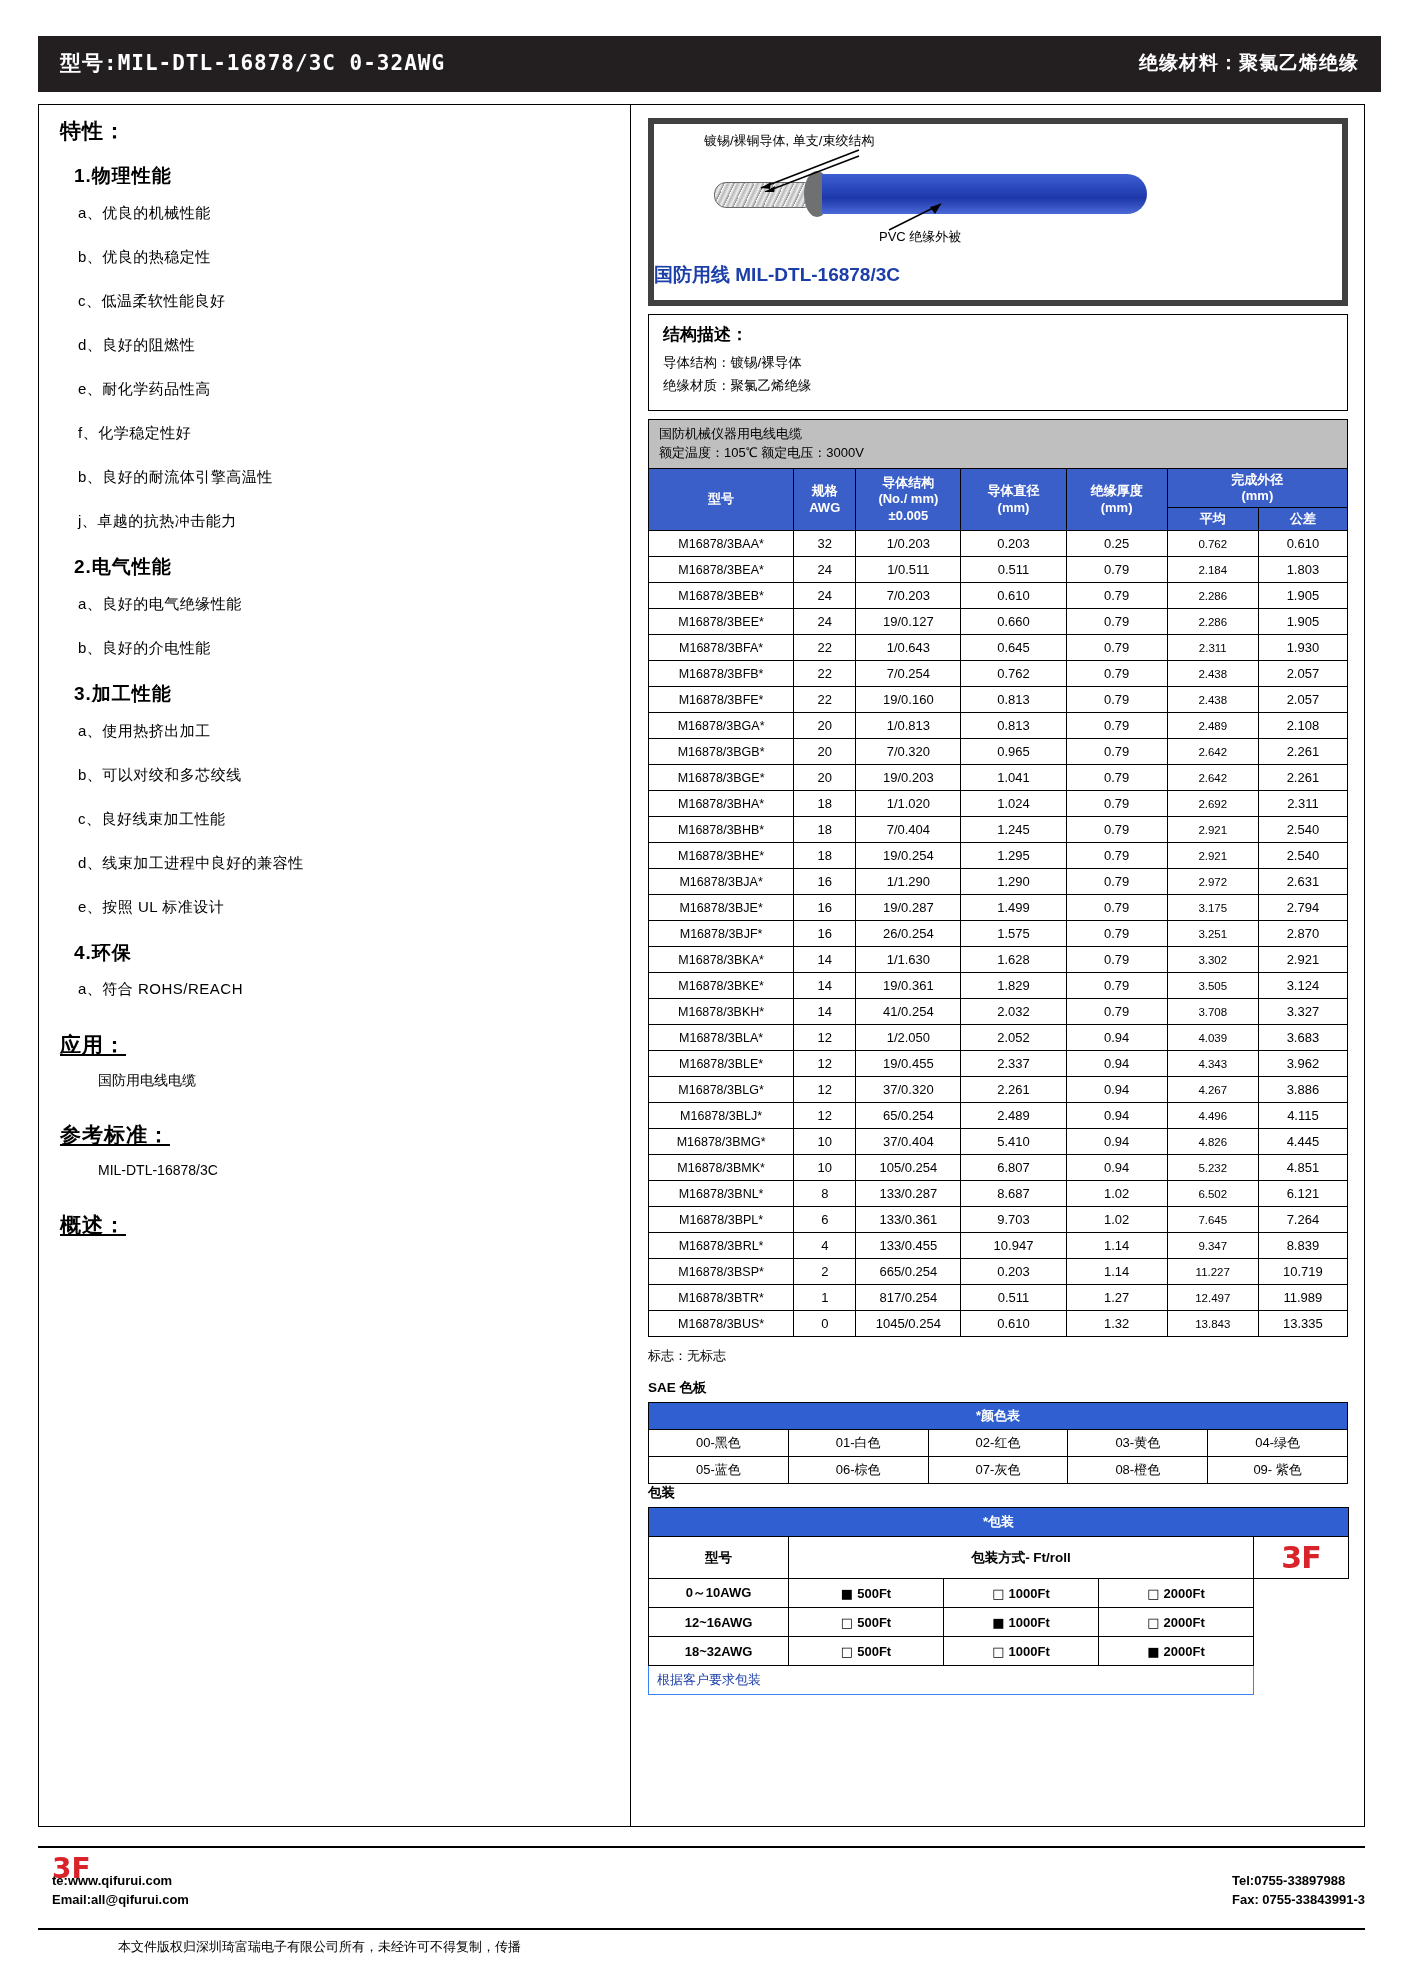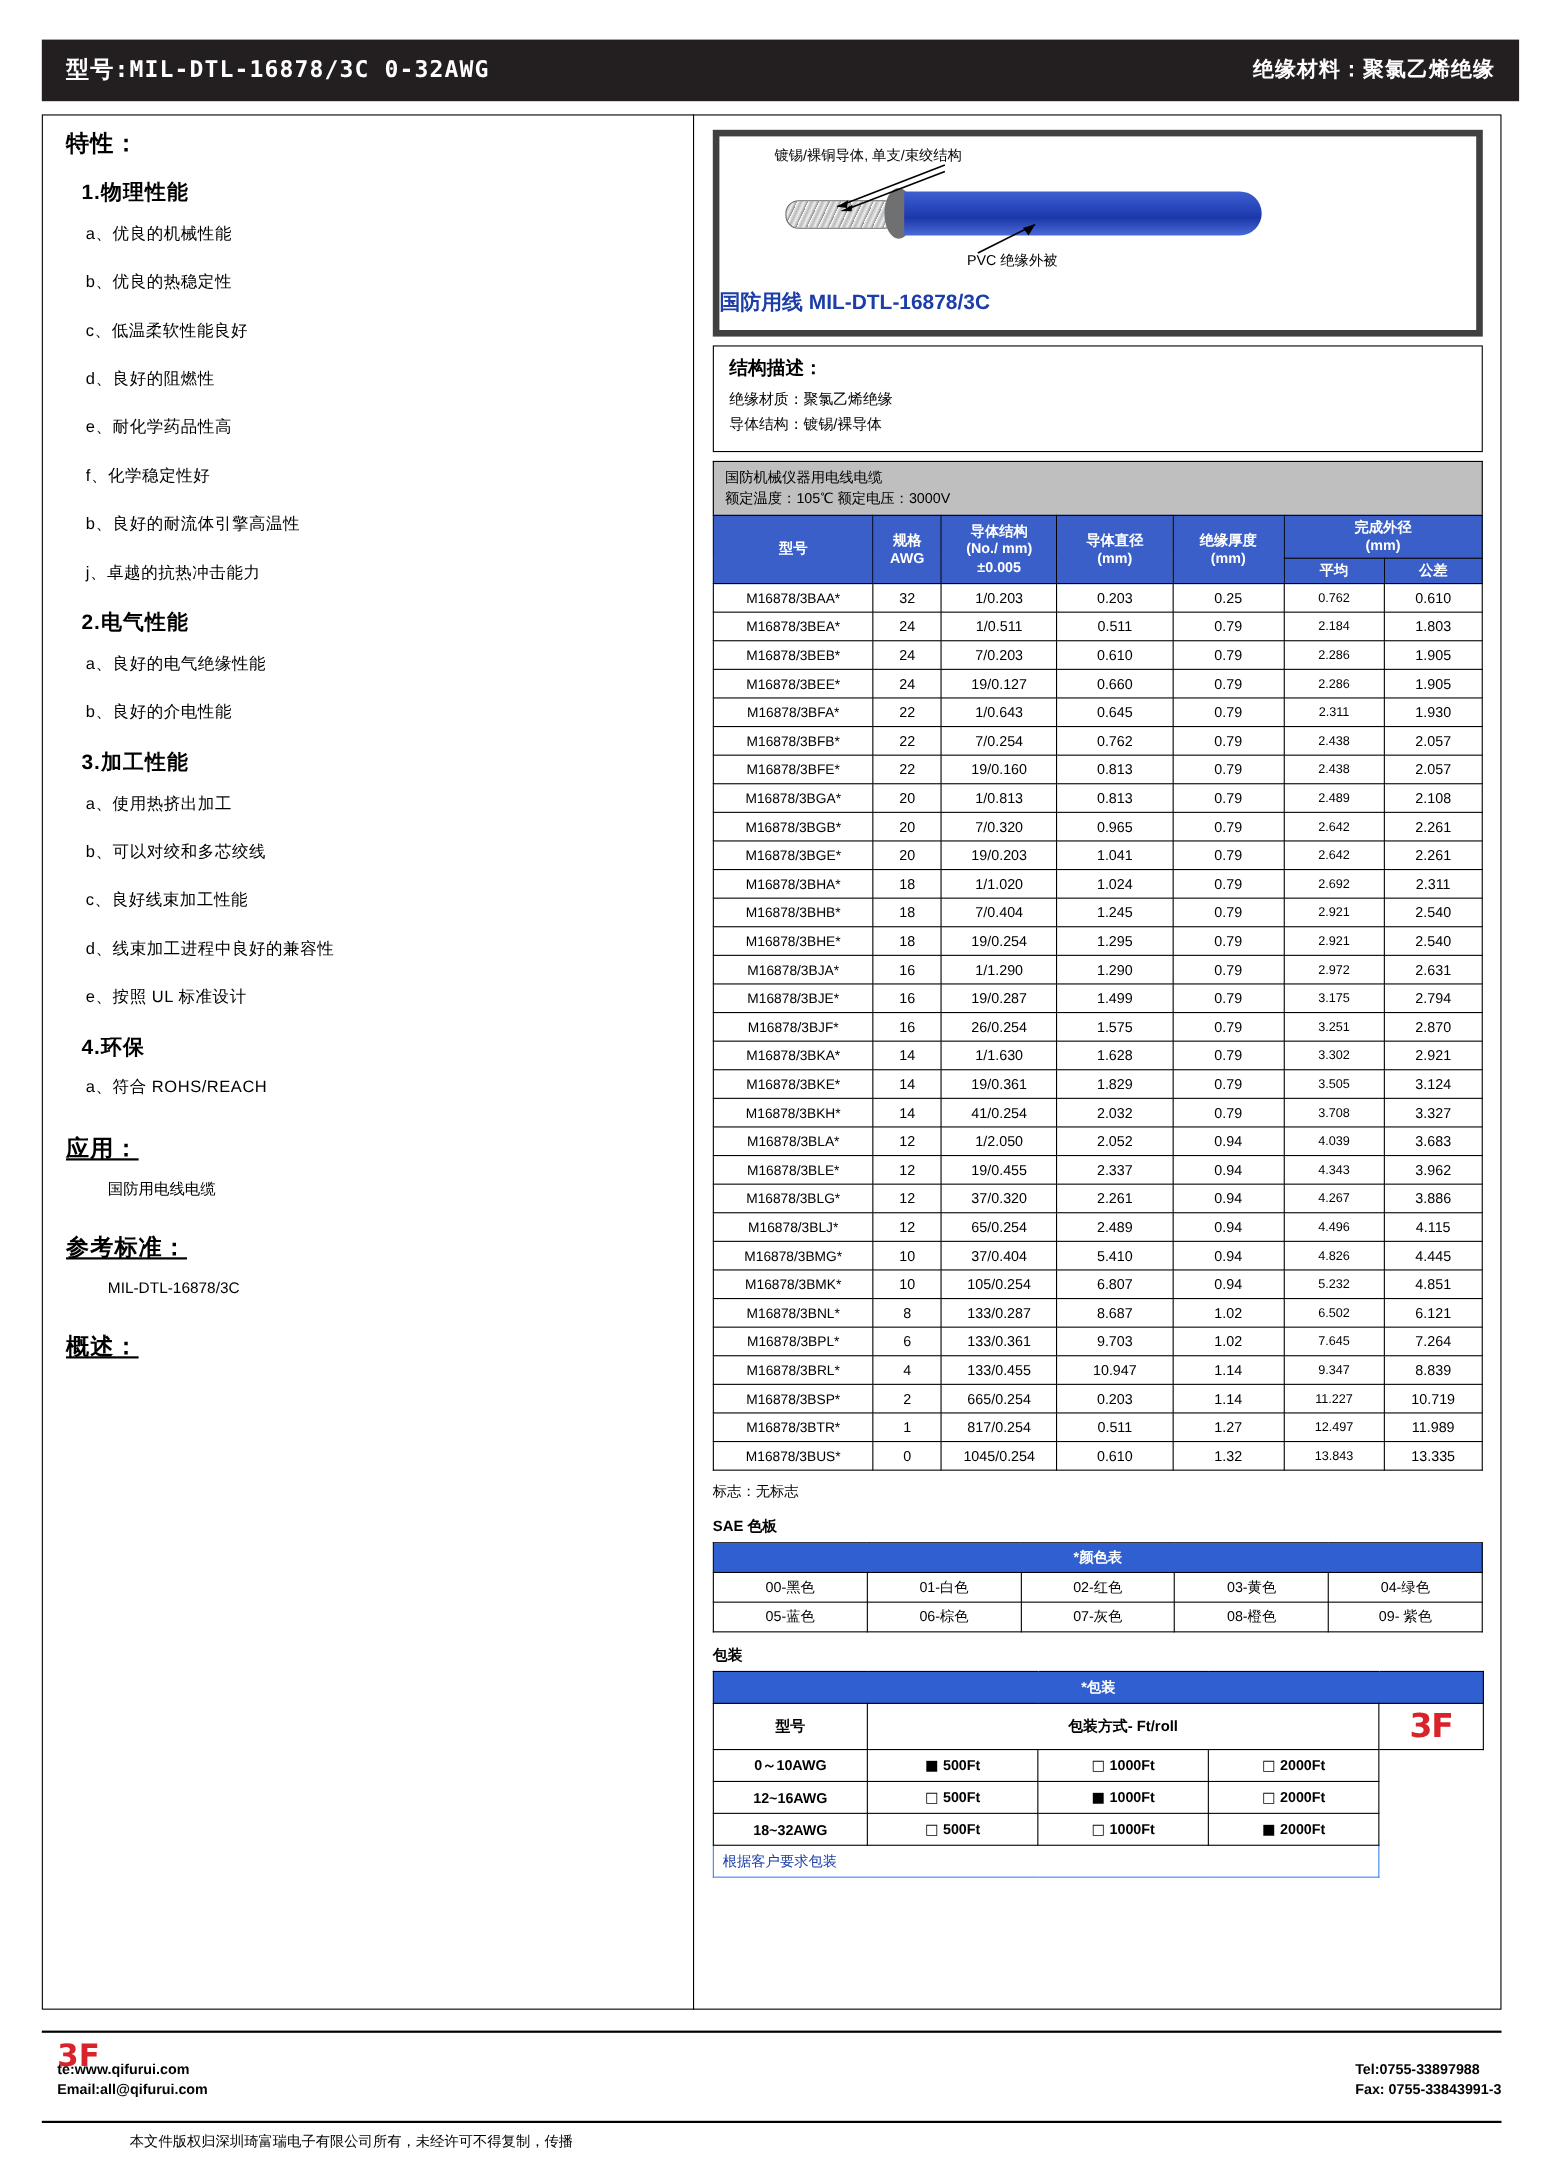--- a/index.html
+++ b/index.html
@@ -268,21 +268,20 @@
     padding: 3px 2px;
     height: 20px;
   }
   table.colors td.hdr {
     background: #2f5fd0;
     color: #fff;
     font-weight: bold;
   }
 
   .pack-title {
-    margin-top: 12px;
     font-size: 13.5px;
     font-weight: bold;
   }
   table.pack {
     width: 700px;
     border-collapse: collapse;
     margin-top: 5px;
     font-size: 13px;
     table-layout: fixed;
   }
@@ -434,22 +433,22 @@
       <svg class="lead-line-2" viewBox="0 0 90 30">
         <line x1="10" y1="28" x2="62" y2="2" stroke="#000" stroke-width="1.5"></line>
         <polygon points="62,2 51,5 56,12" fill="#000"></polygon>
       </svg>
       <div class="pic-label-bottom">PVC  绝缘外被</div>
       <div class="pic-caption">国防用线  MIL-DTL-16878/3C</div>
     </div>
 
     <div class="struct-box">
       <div class="title">结构描述：</div>
+      <div class="line">导体结构：镀锡/裸导体</div>
       <div class="line">绝缘材质：聚氯乙烯绝缘</div>
-      <div class="line">导体结构：镀锡/裸导体</div>
     </div>
 
     <div class="spec-head">
       <div>国防机械仪器用电线电缆</div>
       <div>额定温度：105℃  额定电压：3000V</div>
     </div>
 
     <table class="spec">
       <colgroup>
         <col style="width:145px">

